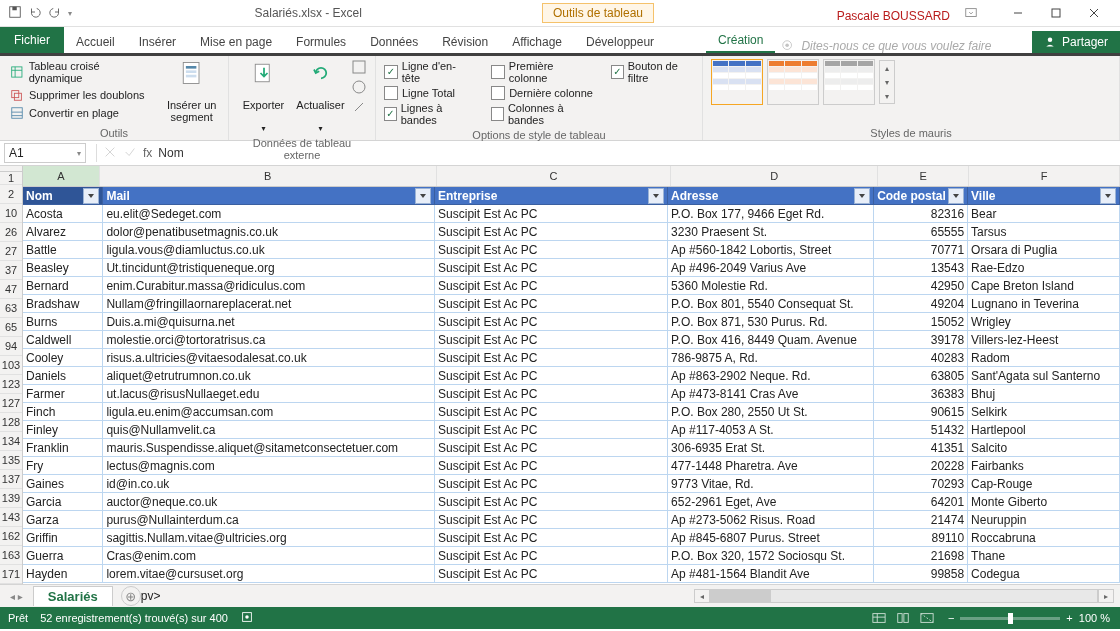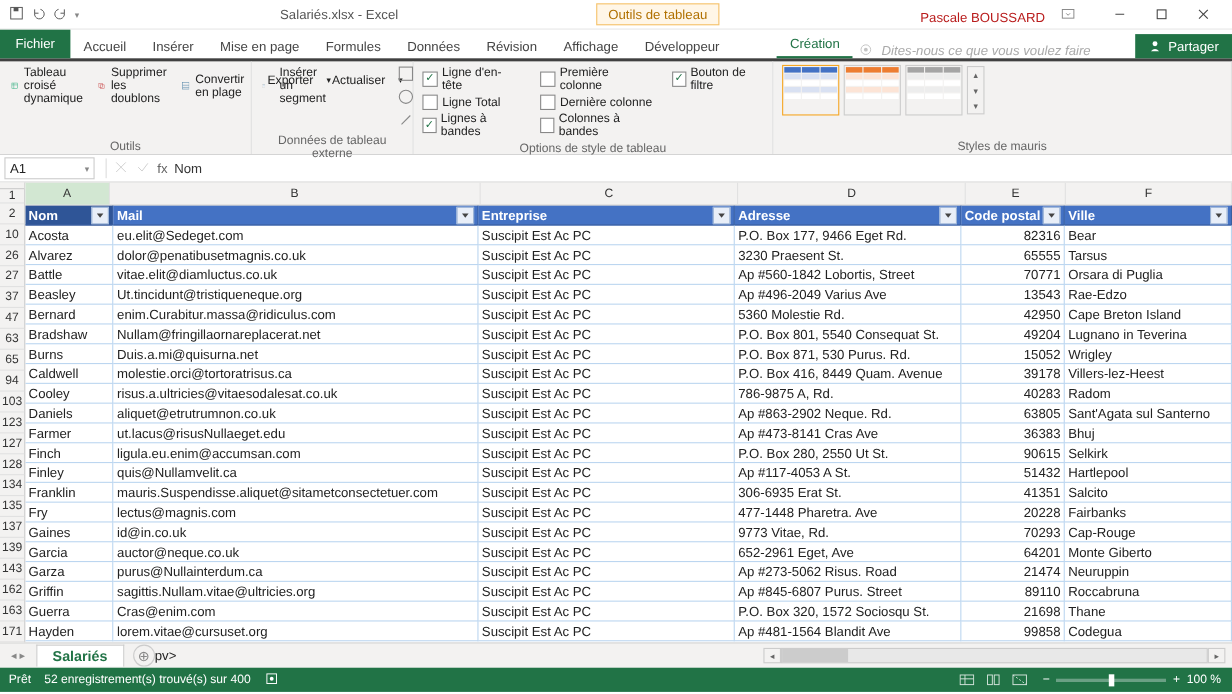--- a/index.html
+++ b/index.html
@@ -20,23 +20,23 @@
 .tell-me{flex:1;display:flex;align-items:center;color:#aaa;padding-left:6px;font-style:italic}
 .tell-me svg{width:14px;height:14px;margin-right:6px;opacity:.5}
 .share-btn{background:#217346;color:#fff;padding:4px 12px;display:flex;align-items:center;gap:6px}
 .ribbon{display:flex;background:#f3f2f1;height:84px;border-bottom:1px solid #d4d4d4;font-size:11px}
 .group{border-right:1px solid #e1e1e1;padding:3px 8px 1px 8px;display:flex;flex-direction:column;justify-content:space-between}
 .group-title{text-align:center;color:#666;font-size:11px;padding-top:2px}
 .props-top{display:flex;flex-direction:column;gap:2px}
 .props-top label{font-size:11px;color:#333}
 .tablename{border:1px solid #bbb;background:#fff;width:140px;height:18px;padding:0 4px;font-size:11px}
 .props-btn{display:flex;align-items:center;gap:4px;color:#333;padding-top:2px}
-.tools-col{display:flex;gap:2px}
+.tools-col{display:flex;flex-direction:column;gap:2px}
 .tools-col .item{display:flex;align-items:center;gap:5px;padding:1px 2px;font-size:11px}
-.big-btn{display:flex;flex-direction:row;align-items:center;justify-content:center;width:58px;text-align:left;gap:12px;font-size:11px;line-height:12px}
+.big-btn{display:flex;flex-direction:column;align-items:center;justify-content:center;width:58px;text-align:center;gap:12px;font-size:11px;line-height:12px}
 .big-btn svg{width:28px;height:28px}
 .ext-row{display:flex;gap:4px;align-items:flex-start}
 .small-col{display:flex;flex-direction:column;gap:2px}
 .small-col svg{width:16px;height:16px}
 .chk-row{display:flex;align-items:center;gap:4px;font-size:11px;padding:1px 0}
 .chk{width:12px;height:12px;border:1px solid #888;display:inline-flex;align-items:center;justify-content:center;background:#fff}
 .chk.on::after{content:"✓";font-size:10px;color:#217346;line-height:10px}
 .styles-row{display:flex;gap:4px;align-items:center}
 .style-thumb{width:48px;height:42px;border:1px solid #ccc;display:flex;flex-direction:column;padding:1px;gap:1px}
 .style-thumb .r{height:5px;display:flex;gap:1px}
@@ -489,21 +489,21 @@
         <div class="trow">
           <div class="tcell cA">Alvarez</div>
           <div class="tcell cB">dolor@penatibusetmagnis.co.uk</div>
           <div class="tcell cC">Suscipit Est Ac PC</div>
           <div class="tcell cD">3230 Praesent St.</div>
           <div class="tcell cE num">65555</div>
           <div class="tcell cF">Tarsus</div>
         </div>
         <div class="trow">
           <div class="tcell cA">Battle</div>
-          <div class="tcell cB">vitae.elit@diamluctus.co.uk</div>
+          <div class="tcell cB">ligula.vous@diamluctus.co.uk</div>
           <div class="tcell cC">Suscipit Est Ac PC</div>
           <div class="tcell cD">Ap #560-1842 Lobortis, Street</div>
           <div class="tcell cE num">70771</div>
           <div class="tcell cF">Orsara di Puglia</div>
         </div>
         <div class="trow">
           <div class="tcell cA">Beasley</div>
           <div class="tcell cB">Ut.tincidunt@tristiqueneque.org</div>
           <div class="tcell cC">Suscipit Est Ac PC</div>
           <div class="tcell cD">Ap #496-2049 Varius Ave</div>

